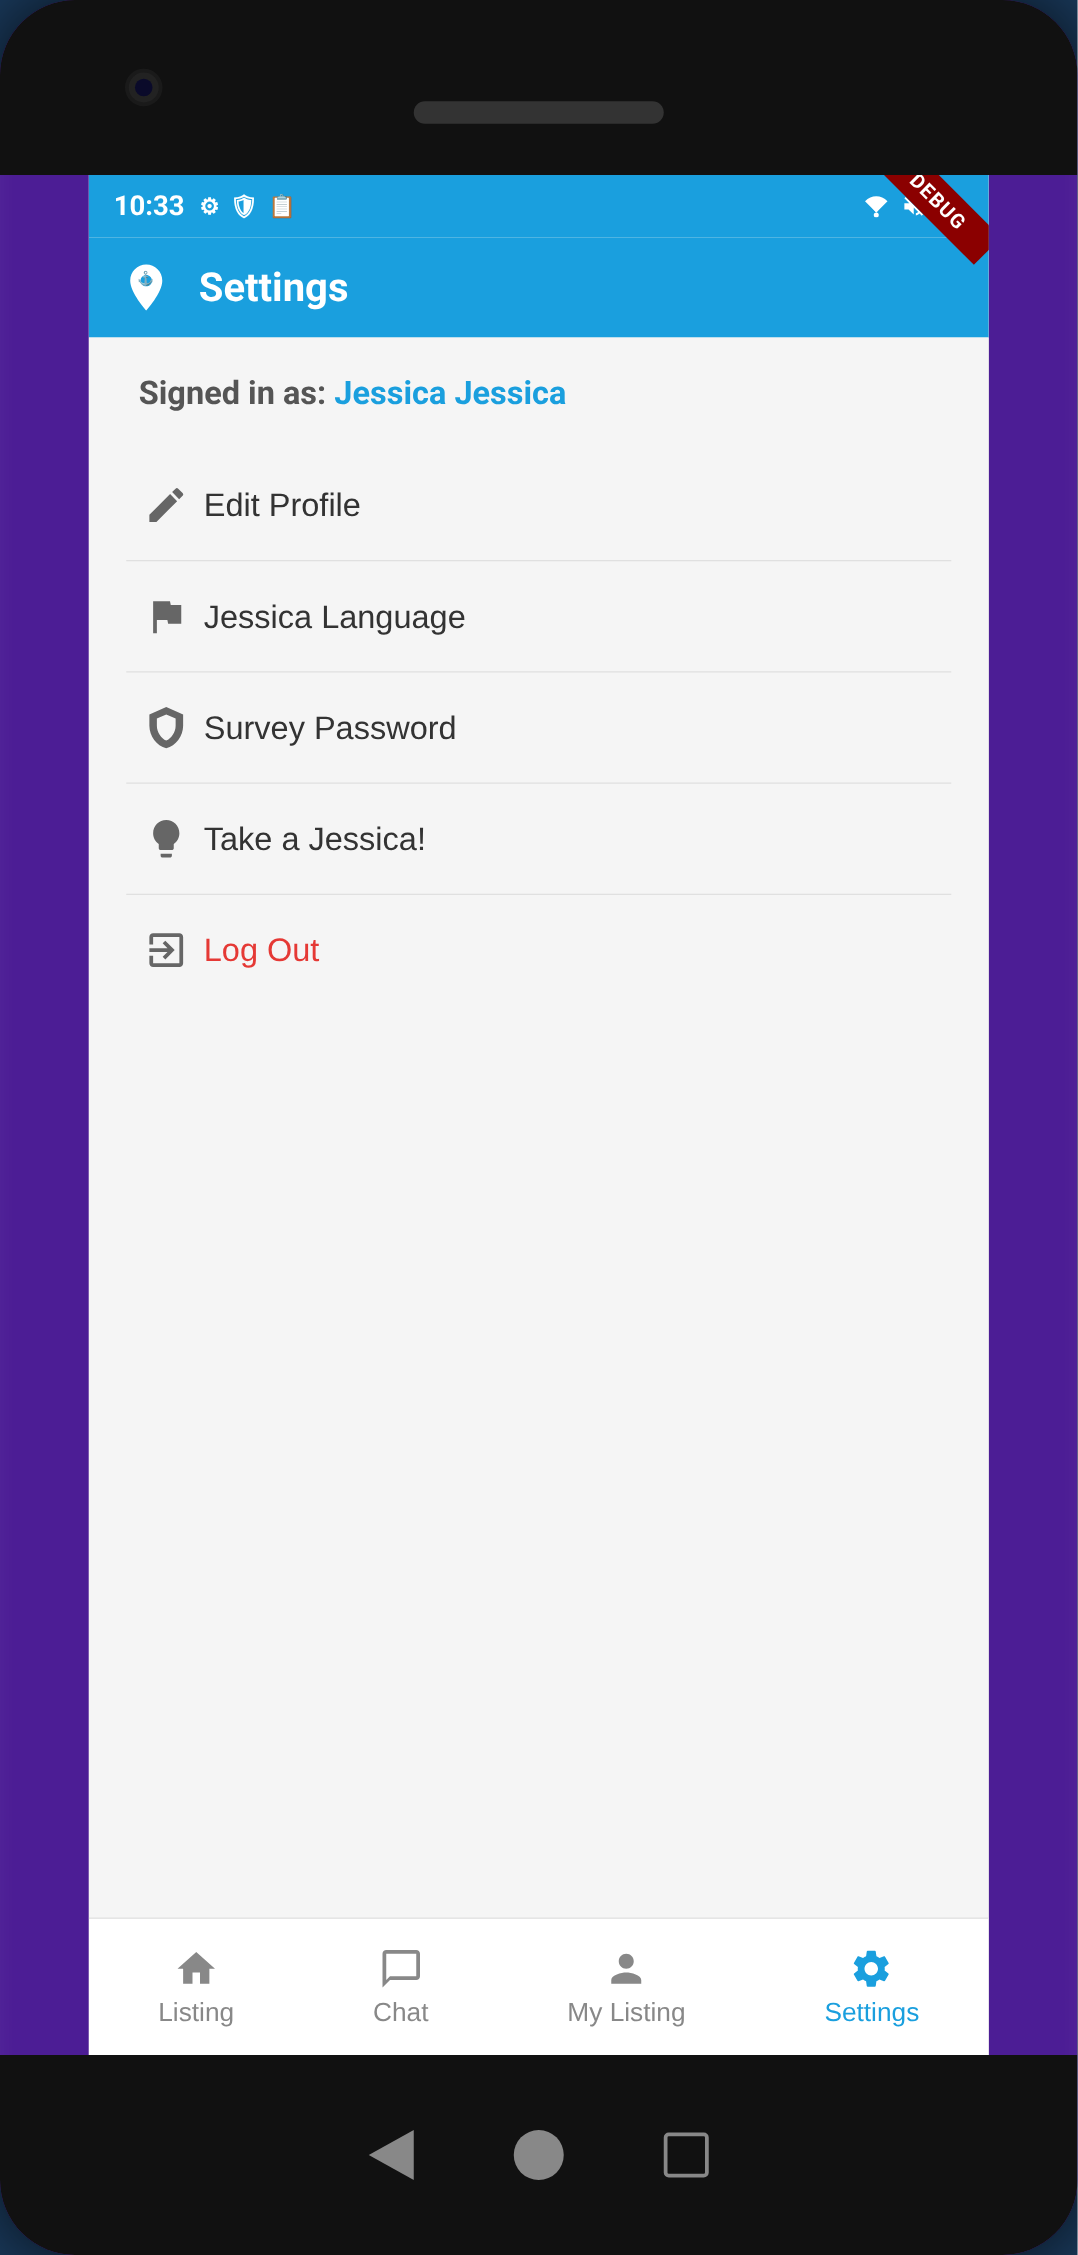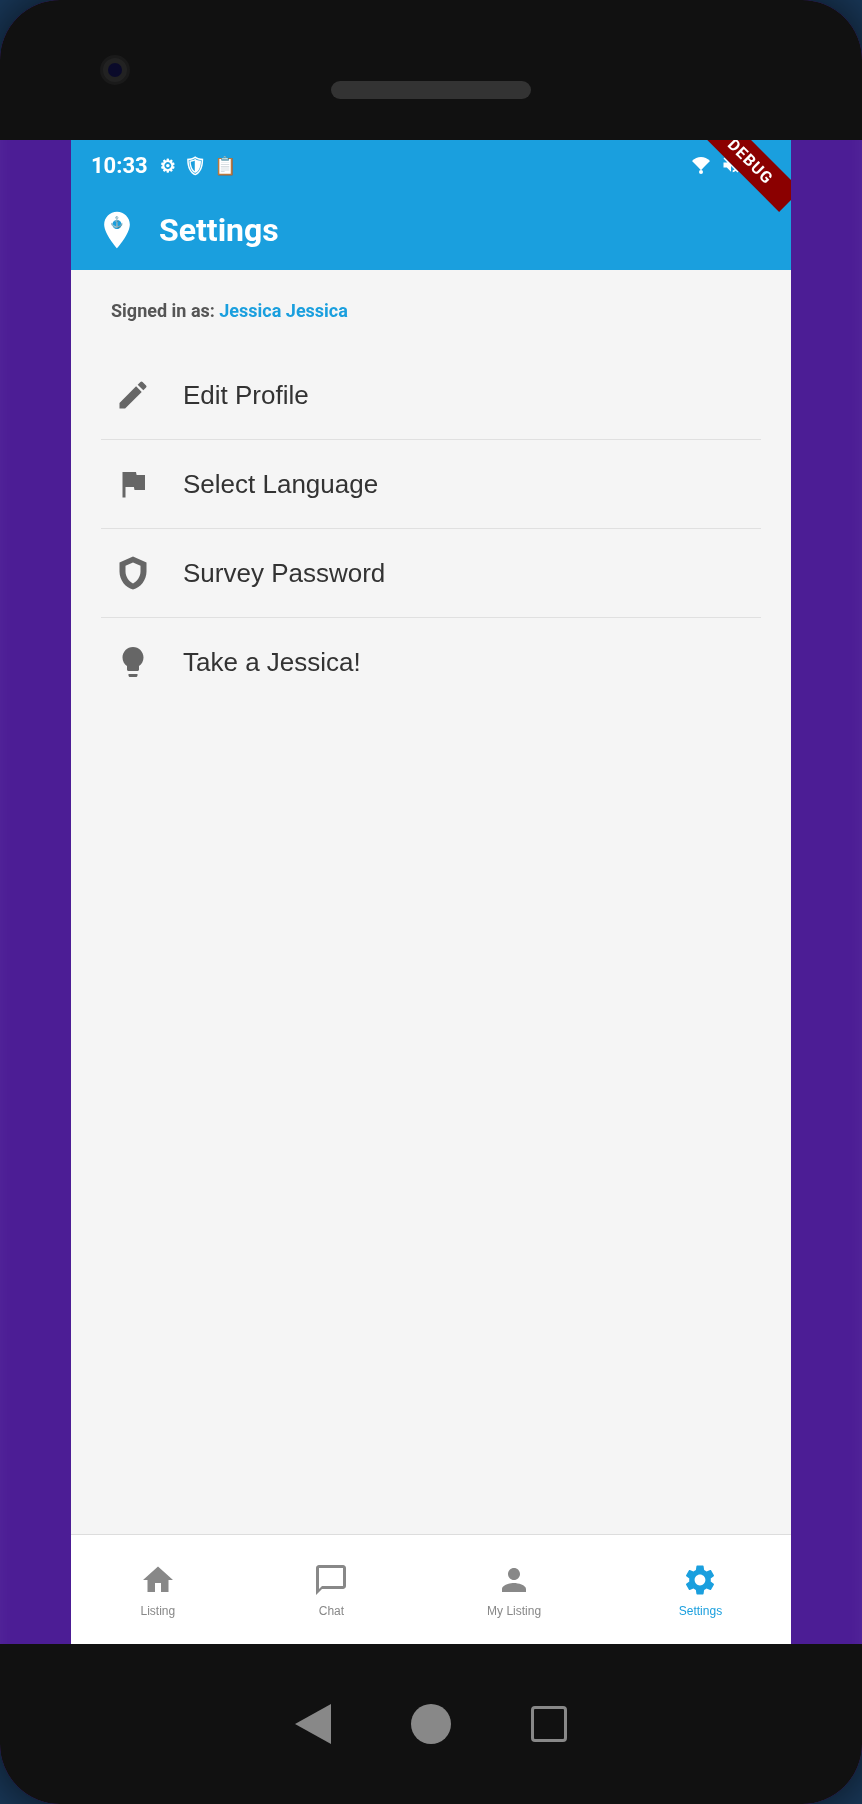--- a/index.html
+++ b/index.html
@@ -158,37 +158,37 @@
 
     
     .content {
       flex: 1;
       background: #f5f5f5;
       padding: 30px 30px 20px 30px;
       overflow-y: auto;
     }
 
     .signed-in-text {
-      font-size: 18px;
+      font-size: 26px;
       color: #555;
       margin-bottom: 30px;
       margin-left: 10px;
     }
 
     .signed-in-text span {
       color: #1a9fde;
       font-weight: bold;
     }
 
     
     .menu-item {
       display: flex;
       align-items: center;
       padding: 22px 10px;
-      gap: 28px;
+      gap: 8px;
       background: transparent;
       border: none;
       width: 100%;
       cursor: pointer;
       border-bottom: 1px solid #e0e0e0;
     }
 
     .menu-item:last-child {
       border-bottom: none;
     }
@@ -243,21 +243,21 @@
       width: 36px;
       height: 36px;
       fill: #888;
     }
 
     .nav-item.active svg {
       fill: #1a9fde;
     }
 
     .nav-label {
-      font-size: 12px;
+      font-size: 21px;
       color: #888;
     }
 
     .nav-item.active .nav-label {
       color: #1a9fde;
     }
 
     
     .phone-bottom-bar {
       width: 100%;
@@ -368,41 +368,49 @@
         </div>
         <span class="menu-label">Edit Profile</span>
       </button>
 
       <button class="menu-item">
         <div class="menu-icon">
           <svg viewBox="0 0 24 24">
             <path d="M14.4 6L14 4H5v17h2v-7h5.6l.4 2h7V6z"></path>
           </svg>
         </div>
-        <span class="menu-label">Select Language</span>
+        <span class="menu-label">Jessica Language</span>
       </button>
 
       <button class="menu-item">
         <div class="menu-icon">
           <svg viewBox="0 0 24 24">
             <path d="M12 1L3 5v6c0 5.55 3.84 10.74 9 12 5.16-1.26 9-6.45 9-12V5l-9-4zm0 4l5 2.18V11c0 3.5-2.33 6.79-5 7.93-2.67-1.14-5-4.43-5-7.93V7.18L12 5z"></path>
           </svg>
         </div>
         <span class="menu-label">Survey Password</span>
       </button>
 
       <button class="menu-item">
         <div class="menu-icon">
           <svg viewBox="0 0 24 24">
             <path d="M9 21c0 .55.45 1 1 1h4c.55 0 1-.45 1-1v-1H9v1zm3-19C8.14 2 5 5.14 5 9c0 2.38 1.19 4.47 3 5.74V17c0 .55.45 1 1 1h6c.55 0 1-.45 1-1v-2.26c1.81-1.27 3-3.36 3-5.74 0-3.86-3.14-7-7-7z"></path>
           </svg>
         </div>
         <span class="menu-label">Take a Jessica!</span>
       </button>
 
+      <button class="menu-item">
+        <div class="menu-icon">
+          <svg viewBox="0 0 24 24">
+            <path d="M10.09 15.59L11.5 17l5-5-5-5-1.41 1.41L12.67 11H3v2h9.67l-2.58 2.59zM19 3H5c-1.11 0-2 .9-2 2v4h2V5h14v14H5v-4H3v4c0 1.1.89 2 2 2h14c1.1 0 2-.9 2-2V5c0-1.1-.9-2-2-2z"></path>
+          </svg>
+        </div>
+        <span class="menu-label logout">Log Out</span>
+      </button>
 
     </div>
 
     <div class="bottom-nav">
 
       <button class="nav-item">
         <svg viewBox="0 0 24 24">
           <path d="M10 20v-6h4v6h5v-8h3L12 3 2 12h3v8z"></path>
         </svg>
         <span class="nav-label">Listing</span>

